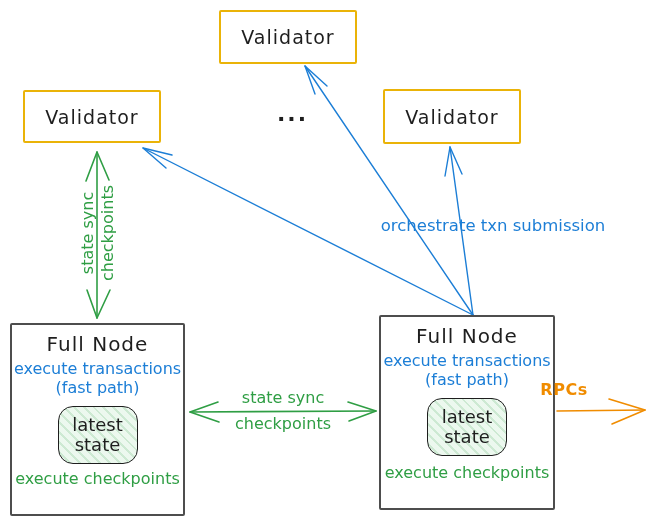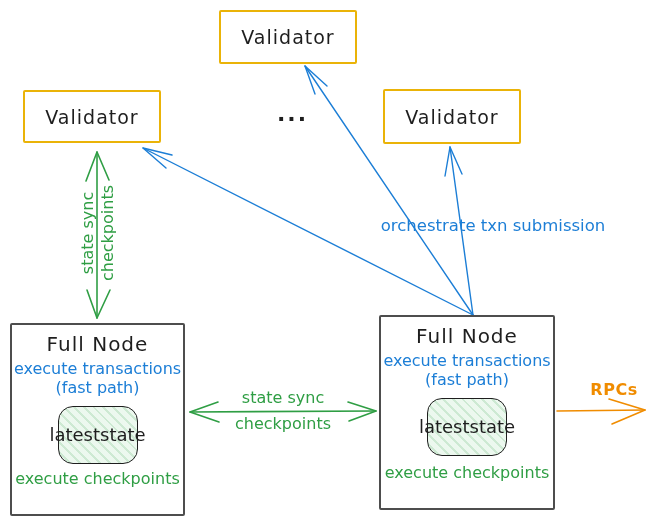--- a/index.html
+++ b/index.html
@@ -37,21 +37,21 @@
     padding-top:7px;
   }
   .fn-title { font-size:20px; letter-spacing:1px; margin-bottom:3px; }
   .fn-exec  { color:#1c7ed6; font-size:16px; line-height:1.2; text-align:center; }
   .state-box {
     margin-top:9px;
     width:80px; height:58px;
     box-sizing:border-box;
     border:1.6px solid #1e1e1e;
     border-radius:15px;
-    display:flex; flex-direction:row; align-items:center; justify-content:center;
+    display:flex; flex-direction:column; align-items:center; justify-content:center;
     font-size:18px; line-height:1.15;
     background-color:#f0faf2;
     background-image:repeating-linear-gradient(45deg,
       rgba(47,158,68,0.18) 0px, rgba(47,158,68,0.18) 2px,
       rgba(47,158,68,0.02) 2px, rgba(47,158,68,0.02) 7px);
   }
   .fn-footer { margin-top:auto; margin-bottom:26px; color:#2f9e44; font-size:16px; }
 
   .edge-label { position:absolute; text-align:center; line-height:1.25; }
   .lbl-green  { color:#2f9e44; font-size:16px; }
@@ -68,21 +68,21 @@
     position:absolute;
     left:283px; top:411px;
     transform:translate(-50%,-50%);
   }
   .horiz-label .line2 { margin-top:6px; }
   .orchestrate-label {
     position:absolute; left:493px; top:226px;
     transform:translate(-50%,-50%);
   }
   .rpcs-label {
-    position:absolute; left:614px; top:390px;
+    position:absolute; left:564px; top:390px;
     transform:translate(-50%,-50%);
   }
 </style>
 </head>
 <body>
 
 <div class="canvas">
 
   <svg class="arrows" viewBox="0 0 651 526" fill="none" stroke-linecap="round" stroke-linejoin="round">
 

